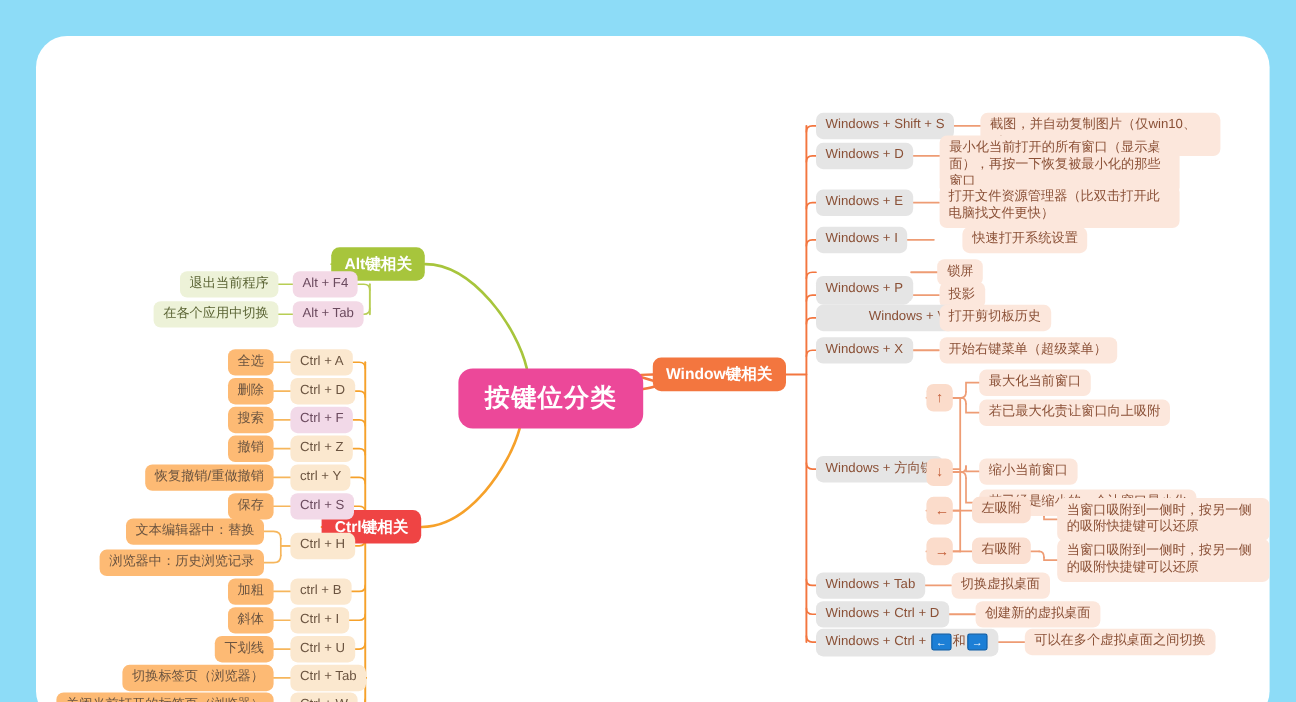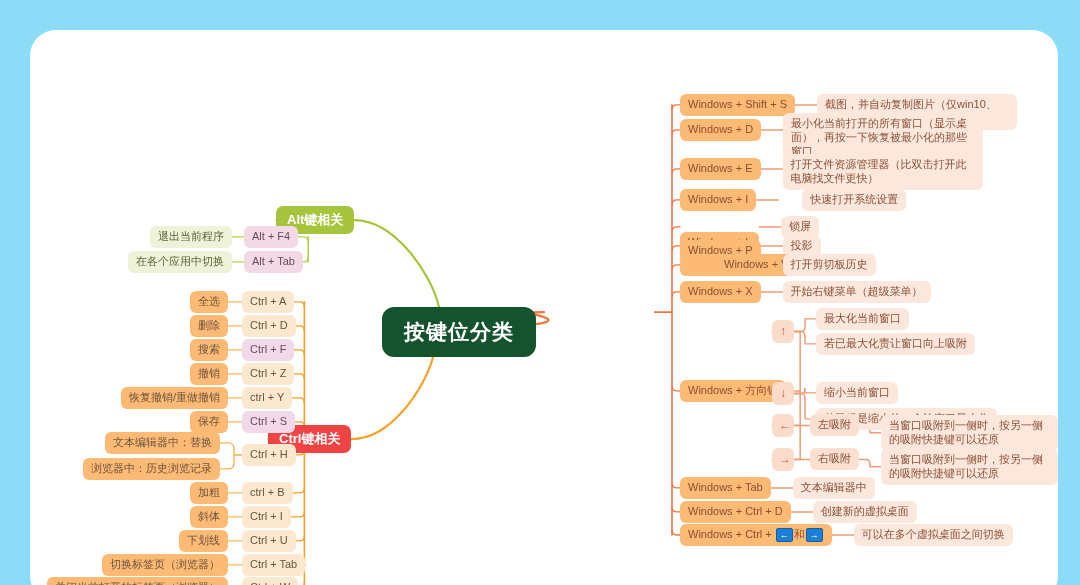--- a/index.html
+++ b/index.html
@@ -15,38 +15,38 @@
     border-radius:26px;
     overflow:hidden;
   }
   #stage { position:absolute; left:0; top:0; width:1028px; height:572px; }
   svg#wires { position:absolute; left:0; top:0; width:1028px; height:572px; pointer-events:none; }
 
   .node { position:absolute; white-space:nowrap; line-height:1.25; }
 
   
   .central {
-    background:#14532d; color:#ffffff; border-radius:12px;
+    background:#ec4899; color:#ffffff; border-radius:12px;
     font-size:21px; font-weight:bold; letter-spacing:1px;
     padding:12px 22px;
   }
   
   .cat { border-radius:7px; font-size:13px; font-weight:bold; padding:6px 11px; color:#fff; }
   .cat.win { background:#F3763F; }
   .cat.ctrl { background:#ef4444; }
   .cat.alt  { background:#A7C53C; }
 
   
   .chip { border-radius:6px; font-size:11px; padding:4px 8px; color:#5c4a3a; }
   .chip.key      { background:#FBE8CF; color:#6b5440; }
   .chip.keypink  { background:#F2D9E8; color:#6b4a5e; }
   .chip.lbl      { background:#fdba74; color:#6b5440; }
   .chip.altlbl   { background:#EDF2D8; color:#5a6333; }
   .chip.altkey   { background:#F3D9E6; color:#6b4a5e; }
-  .chip.wkey     { background:#fdba74; color:#8a5036; }
+  .chip.wkey     { background:#e5e5e5; color:#8a5036; }
   .chip.wdesc    { background:#FCE7DC; color:#8a5036; white-space:normal; }
   .chip.wsub     { background:#FBE0D2; color:#8a5036; }
   .chip.arrowbox { background:#FBDCCB; color:#C4603A; font-size:12px; padding:4px 7px; text-align:center; }
 
   .kbd {
     display:inline-block; background:#1C7FD6; border:1px solid #0f5fa8;
     border-radius:2px; color:#fff; font-size:9px; line-height:10px;
     padding:1px 3px; vertical-align:middle; margin:0 1px;
   }
   .conj { font-size:11px; color:#8a5036; vertical-align:middle; }
@@ -145,20 +145,21 @@
         <path d="M770.171875,363.5 H742" fill="none" stroke="#EE9C74" stroke-width="1.4" stroke-linecap="round"></path>
         <path d="M770.171875,395.5 H742" fill="none" stroke="#EE9C74" stroke-width="1.4" stroke-linecap="round"></path>
         <path d="M770.171875,429.5 H742" fill="none" stroke="#EE9C74" stroke-width="1.4" stroke-linecap="round"></path>
         <path d="M506,294.125 C546,288.125 474,282.125 514,282.125" fill="none" stroke="#F3763F" stroke-width="2.2" stroke-linecap="round"></path>
         <path d="M403,327.25 C395,357.25 361.390625,409.125 321.390625,409.125" fill="none" stroke="#F6A12A" stroke-width="2.2" stroke-linecap="round"></path>
         <path d="M409,277 C401,243 364.34375,190.125 324.34375,190.125" fill="none" stroke="#A7C53C" stroke-width="2.2" stroke-linecap="round"></path>
       </svg>
 
     <div class="node central" id="central-node" style="left:352px; top:277px;">按键位分类</div>
 
+    <div class="node cat win" id="cat-win" style="left:514px; top:268px;">Window键相关</div>
     <div class="node cat ctrl" id="cat-ctrl" style="left:238px; top:395px;">Ctrl键相关</div>
     <div class="node cat alt" id="cat-alt" style="left:246px; top:176px;">Alt键相关</div>
 
     <div id="alt-rows">
         <div class="node chip altkey" style="left:214px; top:196px;">Alt + F4</div>
         <div class="node chip altlbl" style="top: 196px; left: 120px;">退出当前程序</div>
         <div class="node chip altkey" style="left:214px; top:221px;">Alt + Tab</div>
         <div class="node chip altlbl" style="top: 221px; left: 98px;">在各个应用中切换</div>
       </div>
     <div id="ctrl-rows">
@@ -192,29 +193,29 @@
         <div class="node chip wkey" style="left:650px; top:64px;">Windows + Shift + S</div>
         <div class="node chip wdesc" style="left:787.046875px; top:64px; max-width:200px;">截图，并自动复制图片（仅win10、win11）</div>
         <div class="node chip wkey" style="left:650px; top:89px;">Windows + D</div>
         <div class="node chip wdesc" style="left:753.109375px; top:83px; max-width:200px;">最小化当前打开的所有窗口（显示桌面），再按一下恢复被最小化的那些窗口</div>
         <div class="node chip wkey" style="left:650px; top:128px;">Windows + E</div>
         <div class="node chip wdesc" style="left:752.5px; top:124px; max-width:200px;">打开文件资源管理器（比双击打开此电脑找文件更快）</div>
         <div class="node chip wkey" style="left:650px; top:159px;">Windows + I</div>
         <div class="node chip wdesc" style="left:748.21875px; top:159px; max-width:260px;margin-left:24px;">快速打开系统设置</div>
         <div class="node chip wkey" style="left:650px; top:202px;">Windows + L</div>
         <div class="node chip wdesc" style="left:751.28125px; top:186px; max-width:260px;">锁屏</div>
-        <div class="node chip wkey" style="left:650px; top:210px;">Windows + P</div>
+        <div class="node chip wkey" style="left:650px; top:200px;">Windows + P</div>
         <div class="node chip wdesc" style="left:752.5px; top:205px; max-width:260px;">投影</div>
         <div class="node chip wkey" style="left:650px; top:224px;padding-left:44px;">Windows + V</div>
         <div class="node chip wdesc" style="left:752.5px; top:224px; max-width:260px;">打开剪切板历史</div>
         <div class="node chip wkey" style="left:650px; top:251px;">Windows + X</div>
         <div class="node chip wdesc" style="left:752.5px; top:251px; max-width:260px;">开始右键菜单（超级菜单）</div>
         <div class="node chip wkey" style="left:650px; top:350px;">Windows + 方向键</div>
         <div class="node chip wkey" style="left:650px; top:447px;">Windows + Tab</div>
-        <div class="node chip wdesc" style="left:762.703125px; top:447px; max-width:260px;">文本编辑器中</div>
+        <div class="node chip wdesc" style="left:762.703125px; top:447px; max-width:260px;">切换虚拟桌面</div>
         <div class="node chip wkey" style="left:650px; top:471px;">Windows + Ctrl + D</div>
         <div class="node chip wdesc" style="left:782.75px; top:471px; max-width:260px;">创建新的虚拟桌面</div>
         <div class="node chip wkey" style="left:650px; top:494px;"><span>Windows + Ctrl + </span><span class="kbd">←</span><span class="conj">和</span><span class="kbd">→</span></div>
         <div class="node chip wdesc" style="left:823.8125px; top:494px; max-width:260px;">可以在多个虚拟桌面之间切换</div>
       </div>
     <div id="arrow-rows">
         <div class="node chip arrowbox" style="left:742px; top:290px; width:22px;">↑</div>
         <div class="node chip wdesc" style="left:786px; top:278px; max-width:230px;">最大化当前窗口</div>
         <div class="node chip wdesc" style="left:786px; top:303px; max-width:230px;">若已最大化责让窗口向上吸附</div>
         <div class="node chip arrowbox" style="left:742px; top:352px; width:22px;">↓</div>

